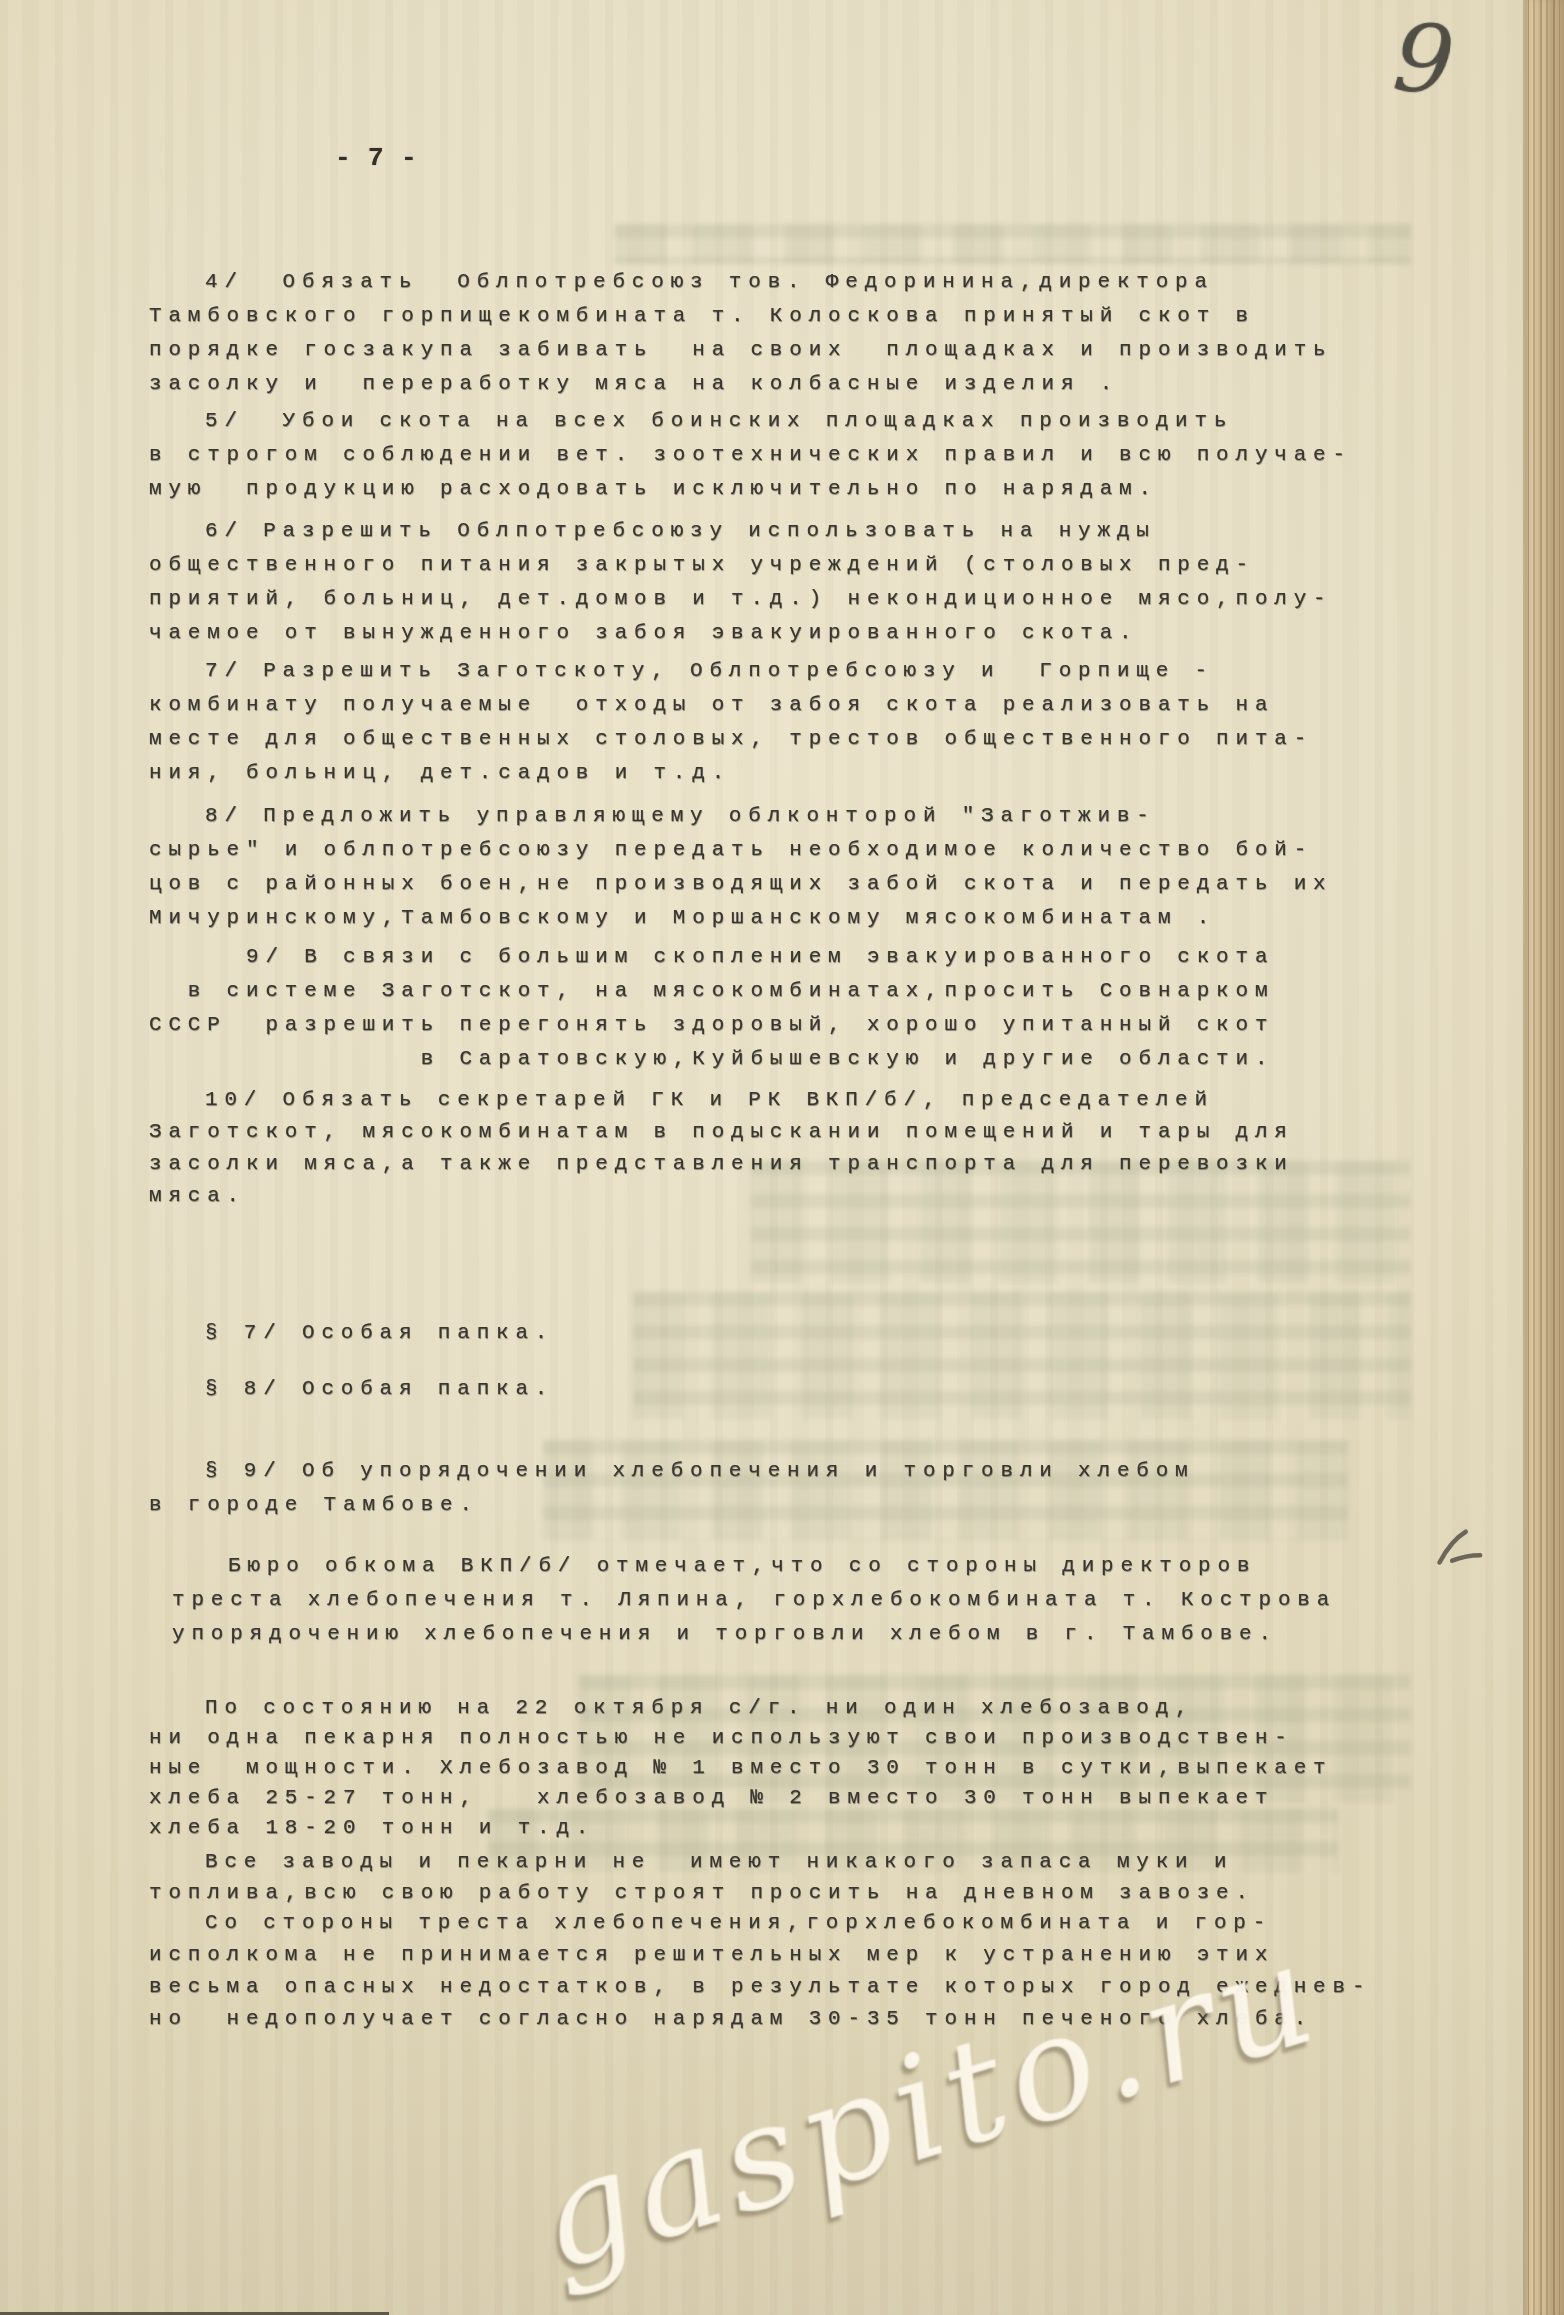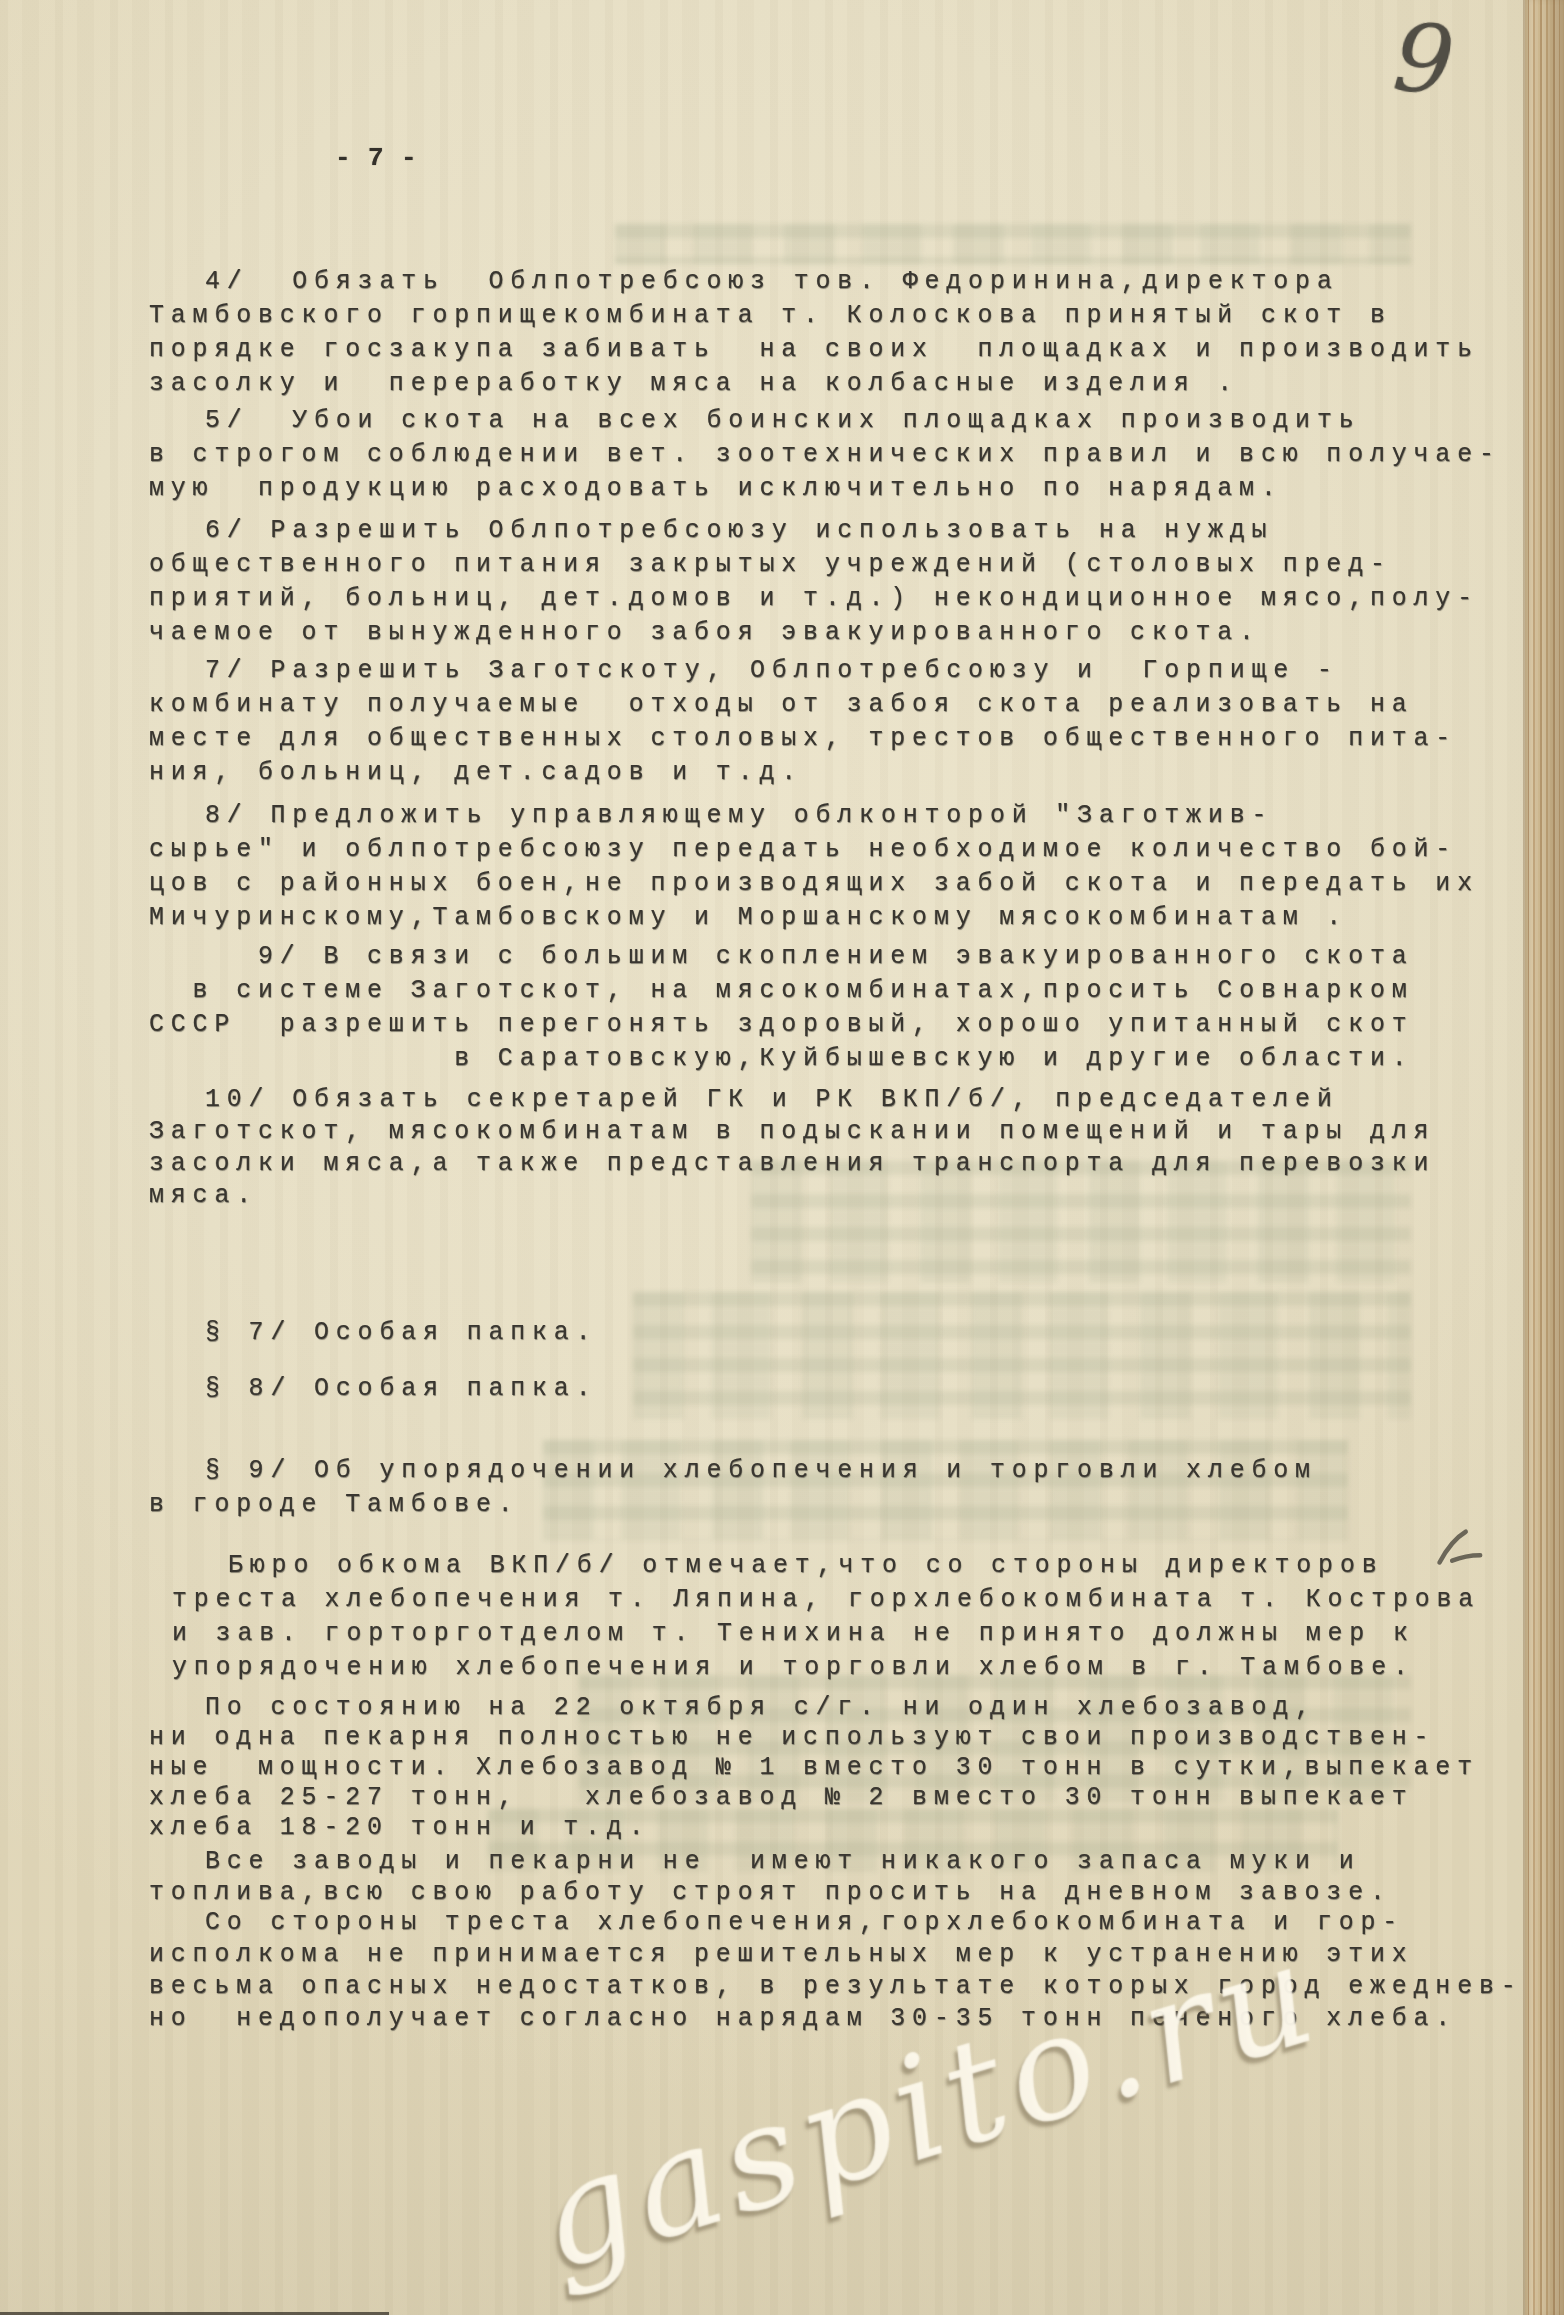--- a/index.html
+++ b/index.html
@@ -62,21 +62,21 @@
     text-shadow: 0 0 0.9px rgba(52,49,43,0.8);
     filter: blur(0.3px);
   }
   
   .text-column {
     position: absolute; left: 0; top: 0; width: 100%; height: 100%;
     filter: blur(0.3px);
   }
   .para {
     position: absolute; left: 149px;
-    font-size: 25px;
+    font-size: 21px;
     letter-spacing: 6.8px;
     color: #393630;
     text-shadow: 0.5px 0.5px 0.8px rgba(57,54,48,0.55), -0.3px -0.3px 0.6px rgba(57,54,48,0.30);
   }
   .para .line { white-space: pre; }
   .para .line.first { padding-left: 56px; }
   
   .bleed {
     position: absolute;
     background:
@@ -176,21 +176,20 @@
       <div class="para" style="top: 1372px; line-height: 34px;">
         <div class="line first">§ 8/ Особая папка.</div>
       </div>
       <div class="para" style="top: 1454px; line-height: 34px;">
         <div class="line first">§ 9/ Об упорядочении хлебопечения и торговли хлебом</div>
         <div class="line">в городе Тамбове.</div>
       </div>
       <div class="para" style="top: 1549px; line-height: 34px; margin-left: 23px;">
         <div class="line first">Бюро обкома ВКП/б/ отмечает,что со стороны директоров</div>
         <div class="line">треста хлебопечения т. Ляпина, горхлебокомбината т. Кострова</div>
-        <div class="line">и зав. горторготделом т. Тенихина не принято должны мер к</div>
         <div class="line">упорядочению хлебопечения и торговли хлебом в г. Тамбове.</div>
       </div>
       <div class="para" style="top: 1693px; line-height: 30px;">
         <div class="line first">По состоянию на 22 октября с/г. ни один хлебозавод,</div>
         <div class="line">ни одна пекарня полностью не используют свои производствен-</div>
         <div class="line">ные  мощности. Хлебозавод № 1 вместо 30 тонн в сутки,выпекает</div>
         <div class="line">хлеба 25-27 тонн,   хлебозавод № 2 вместо 30 тонн выпекает</div>
         <div class="line">хлеба 18-20 тонн и т.д.</div>
       </div>
       <div class="para" style="top: 1846px; line-height: 31px;">

